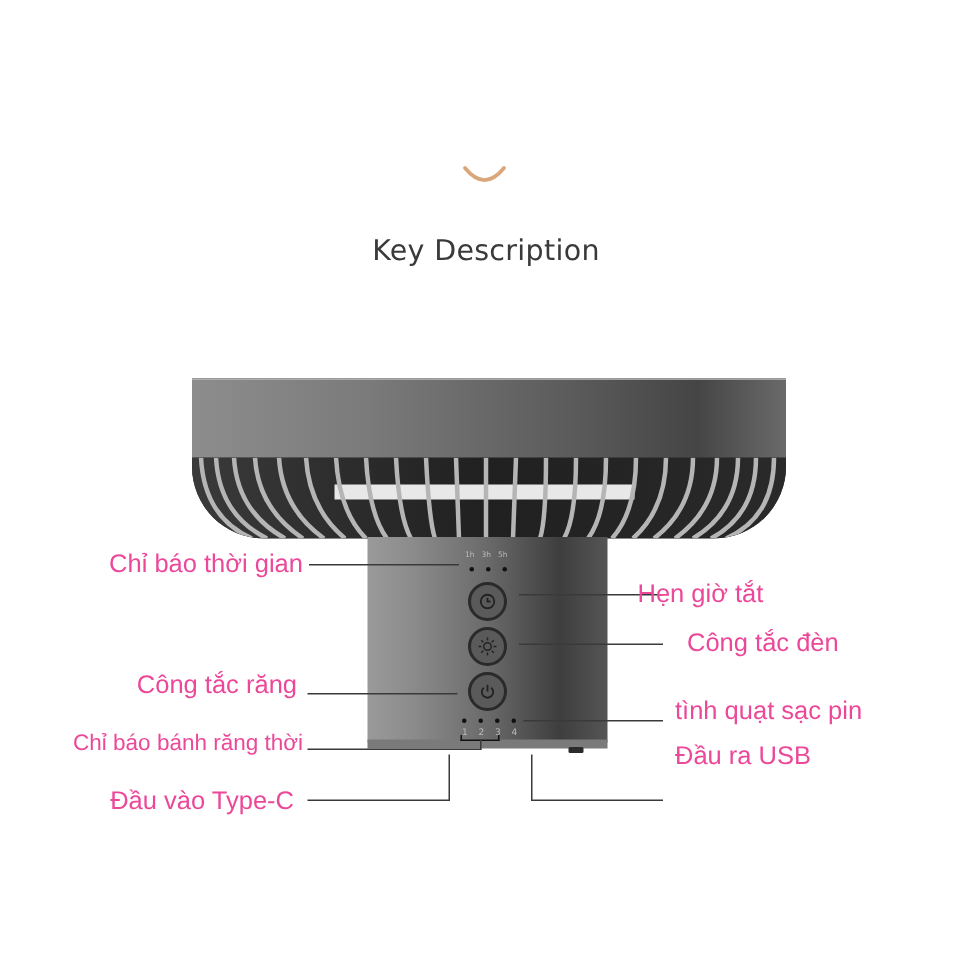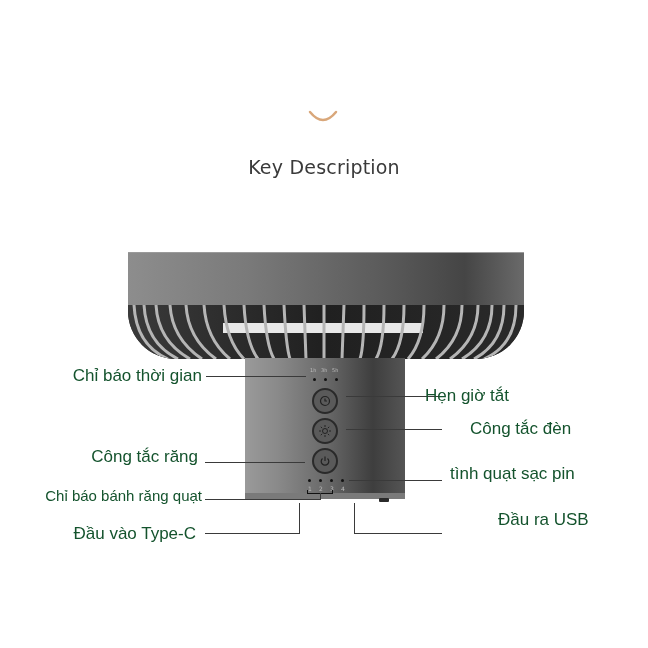--- a/index.html
+++ b/index.html
@@ -12,21 +12,21 @@
     background:linear-gradient(90deg,#8d8d8d 0%,#7a7a7a 30%,#5a5a5a 65%,#454545 85%,#6a6a6a 100%);
     border-top:1px solid #9a9a9a;}
   .head-grille{left:128px;top:305px;width:396px;height:54px;border-radius:0 0 48px 48px;overflow:hidden;
     background:#2e2e2e;}
   .body{left:245px;top:358px;width:160px;height:137px;
     background:linear-gradient(90deg,#9a9a9a 0%,#8a8a8a 20%,#6a6a6a 50%,#3e3e3e 80%,#555 100%);}
   .body-bottom{left:245px;top:493px;width:160px;height:6px;background:#7a7a7a;}
   .btn{width:26px;height:26px;border-radius:50%;border:2px solid #2a2a2a;background:#5a5a5a;display:flex;align-items:center;justify-content:center;box-sizing:border-box;}
   .dot{width:3px;height:3px;border-radius:50%;background:#111;}
   .tiny{font-size:5px;color:#bbb;font-family:"DejaVu Sans",sans-serif;}
-  .label{font-size:17px;color:#14532d;white-space:nowrap;}
+  .label{font-size:17px;color:#ec4899;white-space:nowrap;}
   .label-r{text-align:right;}
   .line{background:#3a3a3a;}
 </style>
 </head>
 <body>
 
 <svg class="abs smile" viewBox="0 0 32 18">
   <path d="M3 4 Q16 20 29 4" fill="none" stroke="#d9a77a" stroke-width="2.5" stroke-linecap="round"></path>
 </svg>
 <div class="abs title">Key Description</div>
@@ -122,32 +122,32 @@
 <div class="abs line" style="left:307px;top:490px;width:1px;height:4px;background:#111;"></div>
 <div class="abs line" style="left:332px;top:490px;width:1px;height:4px;background:#111;"></div>
 <div class="abs" style="left:379px;top:498px;width:10px;height:4px;background:#2a2a2a;border-radius:1px;"></div>
 
 <div class="abs label label-r" style="right:446px;top:366px;">Chỉ báo thời gian</div>
 <div class="abs line" style="left:206px;top:376px;width:100px;height:1px;"></div>
 
 <div class="abs label label-r" style="right:450px;top:447px;">Công tắc răng</div>
 <div class="abs line" style="left:205px;top:462px;width:100px;height:1px;"></div>
 
-<div class="abs label label-r" style="right:446px;top:487px;font-size:15px;">Chỉ báo bánh răng quạt</div>
+<div class="abs label label-r" style="right:446px;top:487px;font-size:15px;">Chỉ báo bánh răng thời</div>
 <div class="abs line" style="left:205px;top:499px;width:116px;height:1px;"></div>
 <div class="abs line" style="left:320px;top:493px;width:1px;height:7px;"></div>
 
 <div class="abs label label-r" style="right:452px;top:524px;">Đầu vào Type-C</div>
 <div class="abs line" style="left:205px;top:533px;width:95px;height:1px;"></div>
 <div class="abs line" style="left:299px;top:503px;width:1px;height:31px;"></div>
 
 <div class="abs line" style="left:346px;top:396px;width:96px;height:1px;"></div>
 <div class="abs label" style="left:425px;top:386px;">Hẹn giờ tắt</div>
 
 <div class="abs line" style="left:346px;top:429px;width:96px;height:1px;"></div>
-<div class="abs label" style="left:470px;top:419px;">Công tắc đèn</div>
+<div class="abs label" style="left:458px;top:419px;">Công tắc đèn</div>
 
 <div class="abs line" style="left:349px;top:480px;width:93px;height:1px;"></div>
 <div class="abs label" style="left:450px;top:464px;">tình quạt sạc pin</div>
 
 <div class="abs line" style="left:354px;top:503px;width:1px;height:31px;"></div>
 <div class="abs line" style="left:354px;top:533px;width:88px;height:1px;"></div>
-<div class="abs label" style="left:450px;top:510px;margin-left:48px;">Đầu ra USB</div>
+<div class="abs label" style="left:450px;top:494px;">Đầu ra USB</div>
 
 </body></html>

